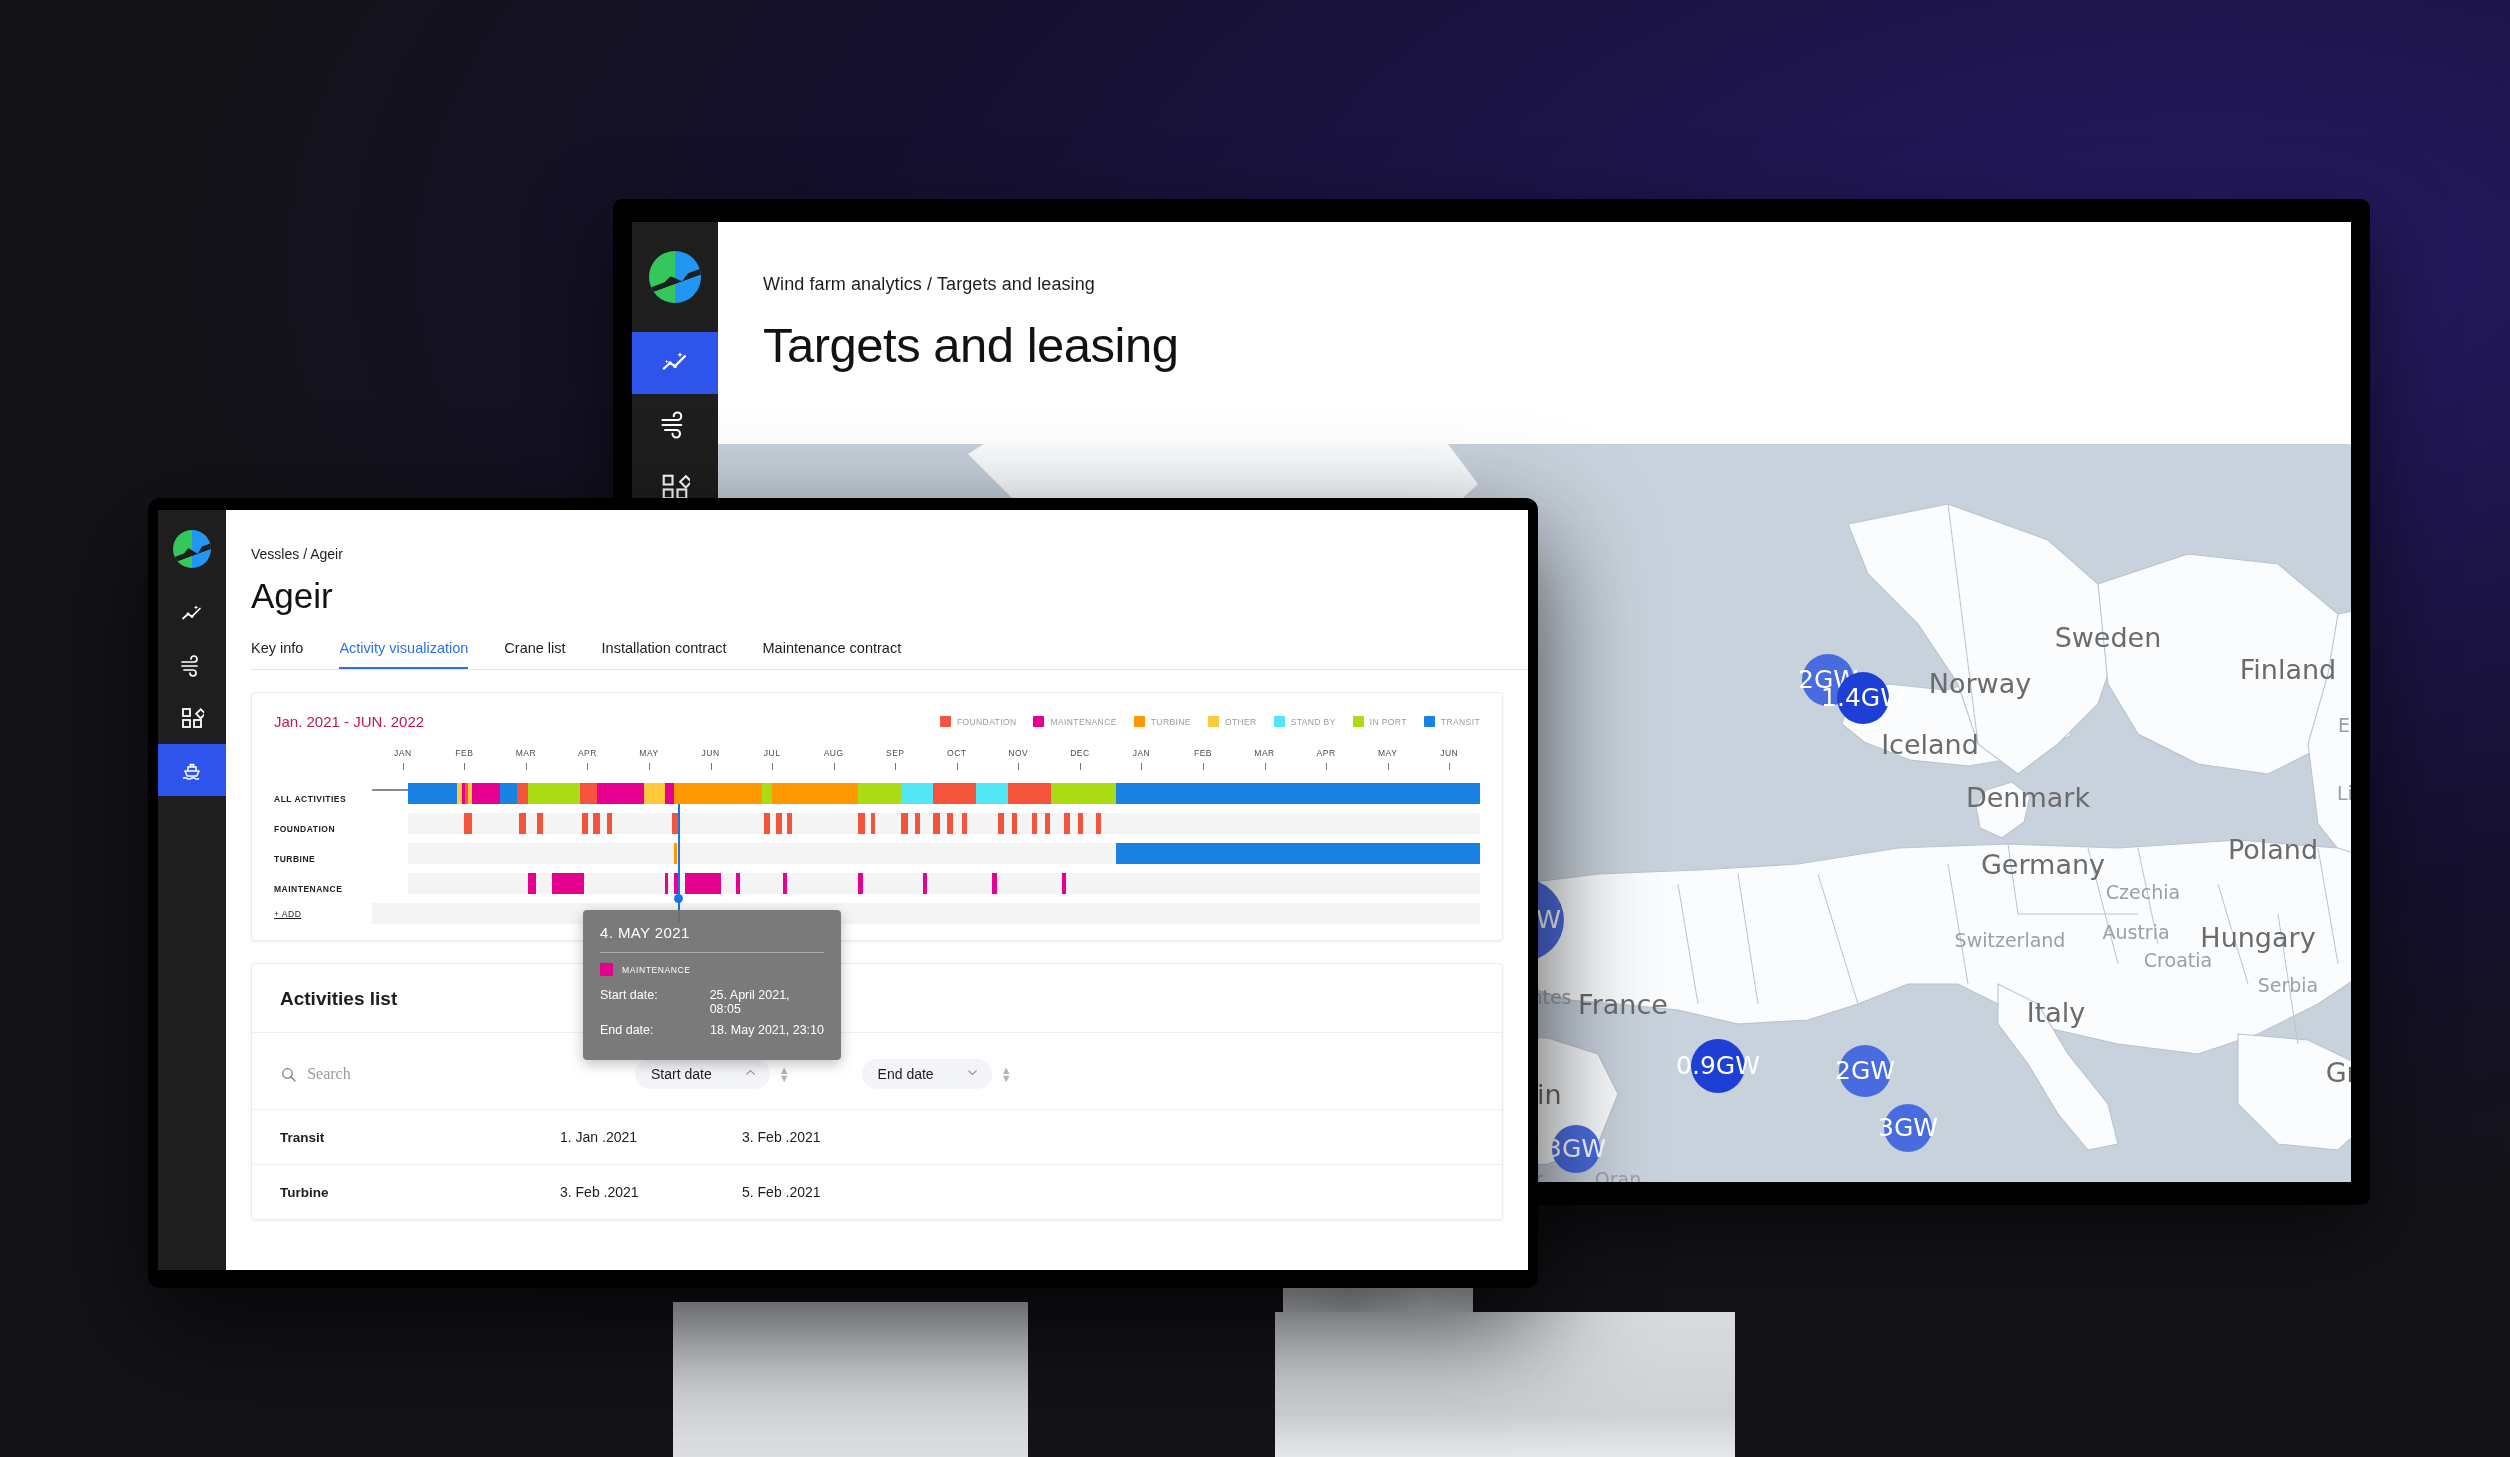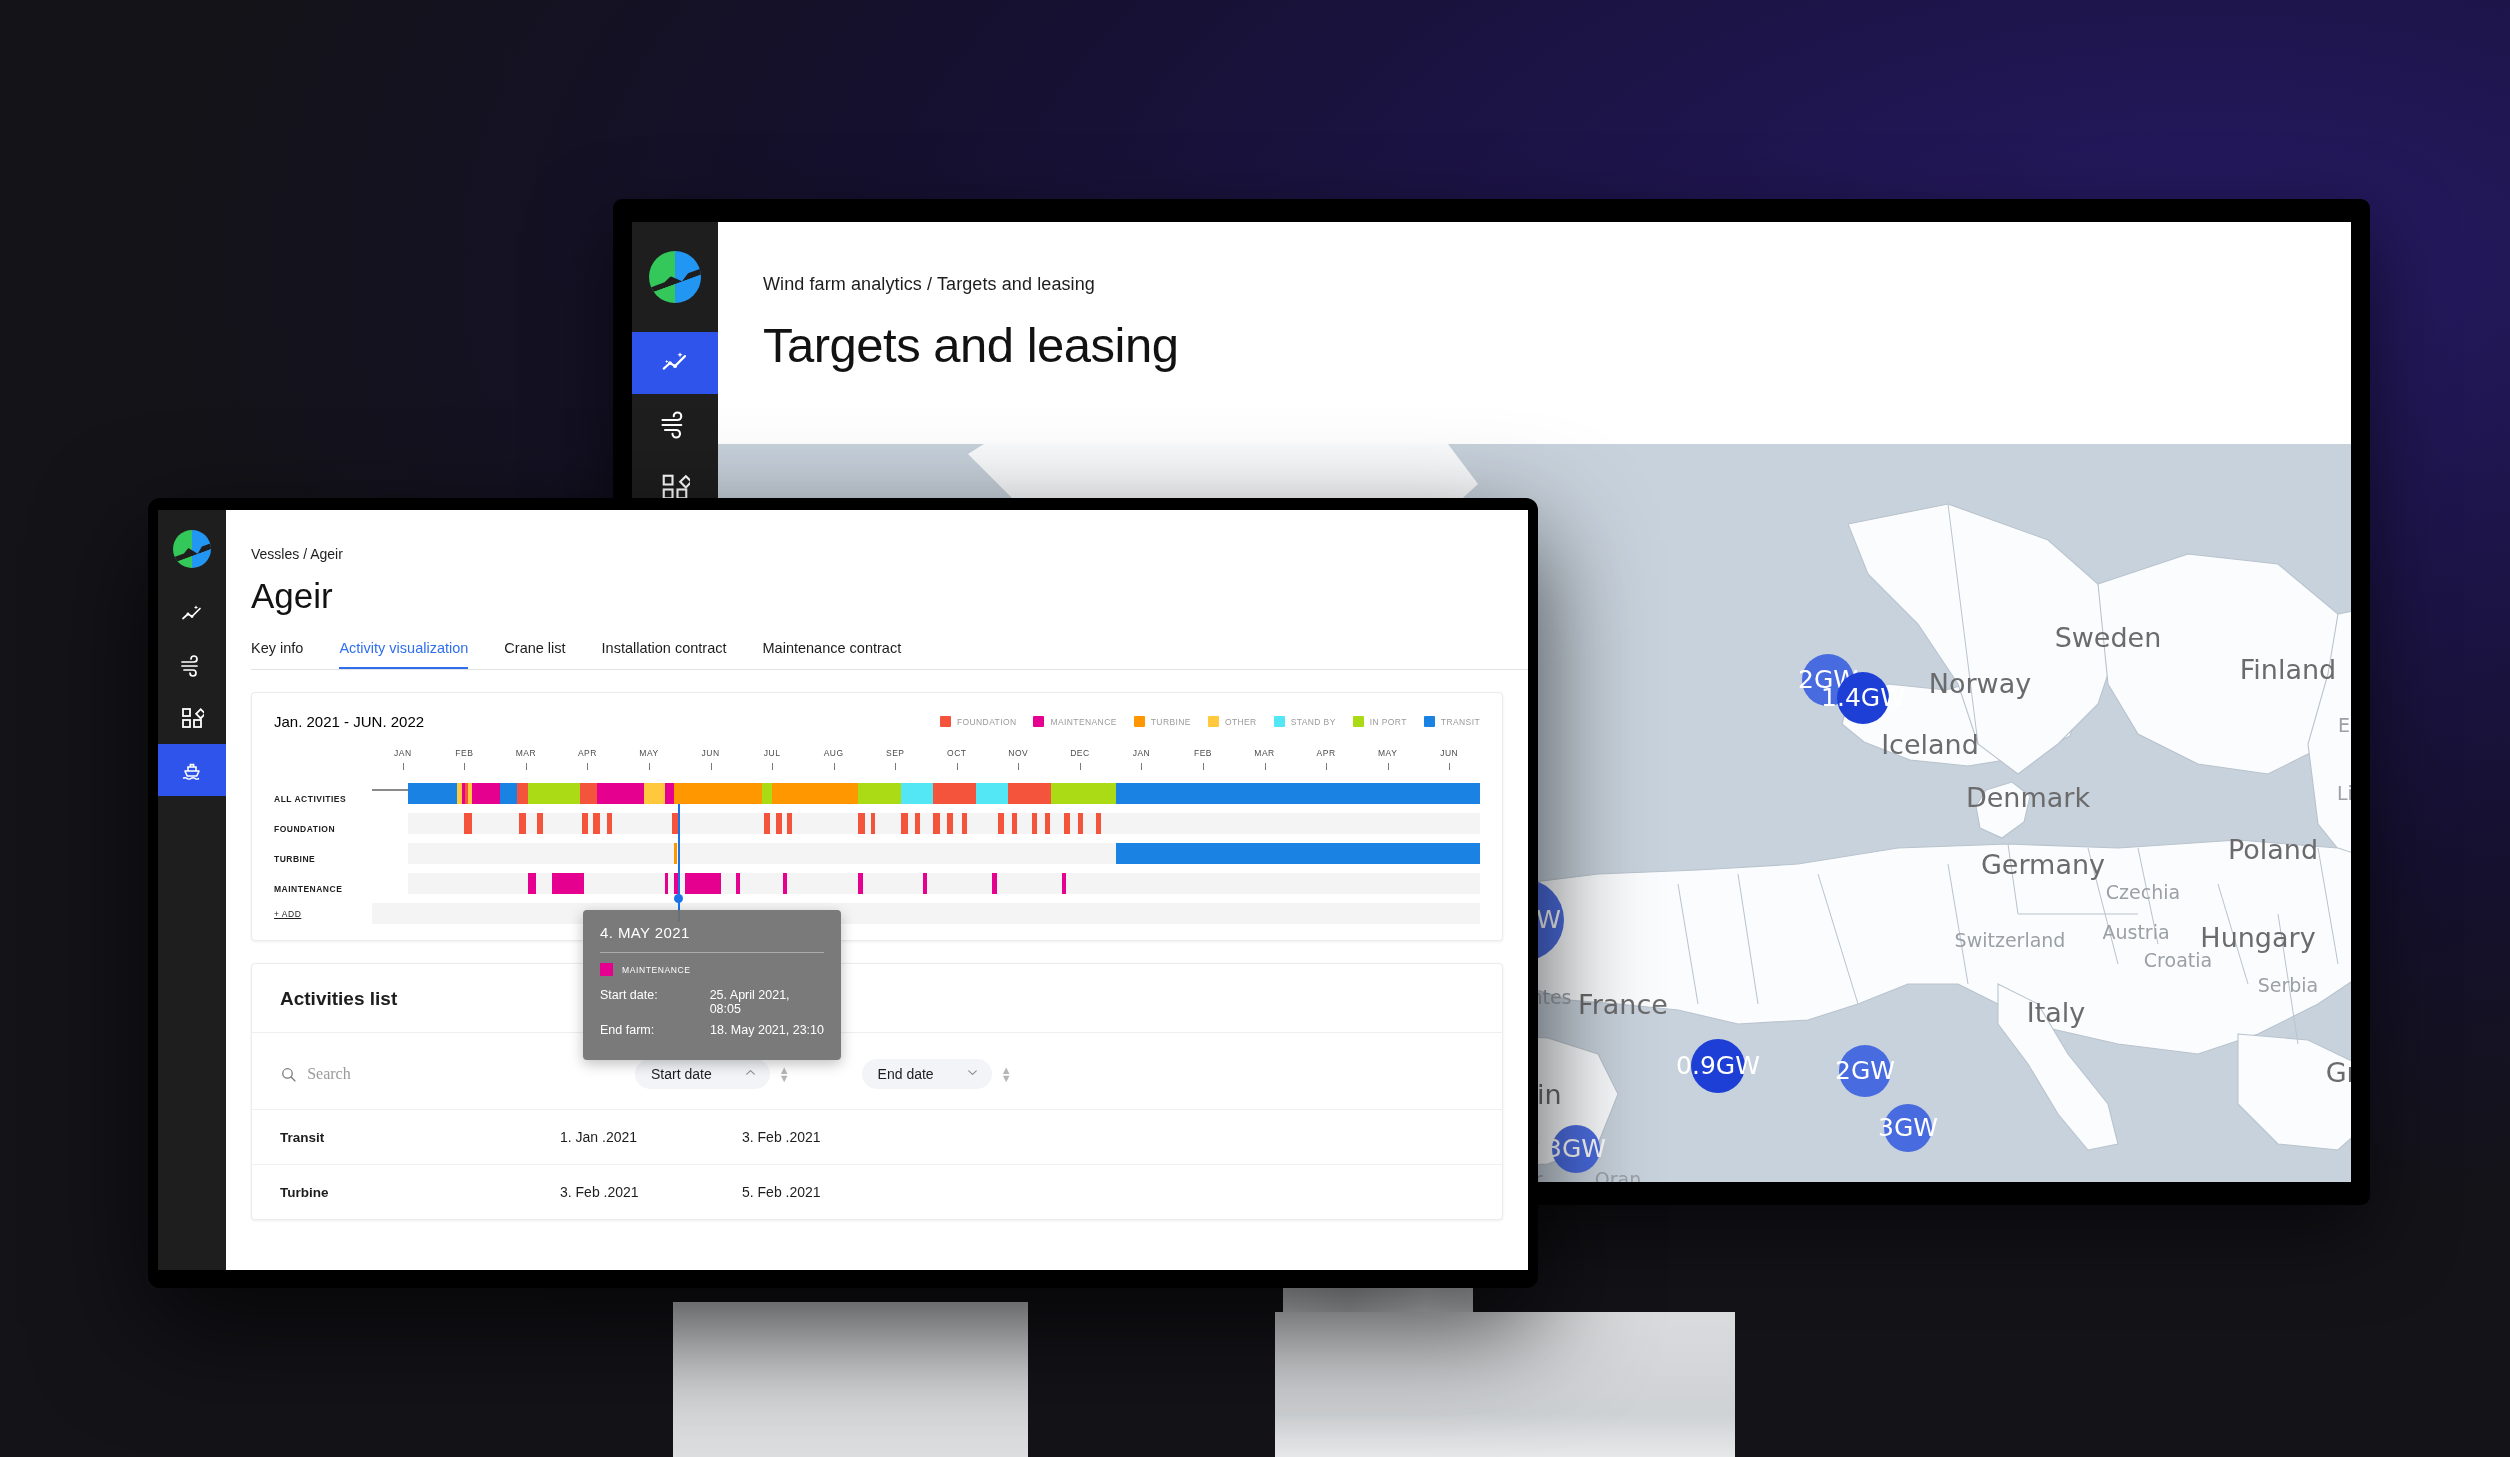--- a/index.html
+++ b/index.html
@@ -93,21 +93,21 @@
   .tab { font-size:14.5px; color:#1d1d1d; padding:8px 0 11px 0; margin-right:36px; cursor:pointer; border-bottom:2.5px solid transparent; white-space:nowrap;}
   .tab.active { color:#2f6fed; border-bottom-color:#2f6fed; font-weight:400;}
 
   .card {
     margin:22px 25px 0 25px; background:#fff;
     border:1px solid #ececec; border-radius:4px;
     box-shadow:0 1px 3px rgba(0,0,0,.07);
     padding:20px 22px 16px 22px; position:relative;
   }
   .card-head { display:flex; align-items:center; justify-content:space-between;}
-  .range { font-size:15px; color:#000000; }
+  .range { font-size:15px; color:#be185d; }
   .legend { display:flex; align-items:center; gap:17px; }
   .lg-item { display:flex; align-items:center; gap:6px; }
   .lg-sw { width:11px; height:11px; border-radius:1px; }
   .lg-tx { font-size:8.5px; color:#9a9a9a; letter-spacing:.4px; }
 
   
   .gantt { margin-top:18px; position:relative; }
   .g-axis { position:relative; height:26px; margin-left:98px; }
   .g-axis .tick { position:absolute; top:0; transform:translateX(-50%); font-size:8.5px; color:#4a4a4a; letter-spacing:.5px;}
   .g-axis .tmark { position:absolute; top:15px; width:1px; height:7px; background:#7a7a7a; }
@@ -631,19 +631,19 @@
       <hr>
       <div class="tt-cat">
         <div class="tt-sw"></div>
         <span>MAINTENANCE</span>
       </div>
       <div class="tt-row">
         <b>Start date:</b>
         <span>25. April 2021, 08:05</span>
       </div>
       <div class="tt-row">
-        <b>End farm:</b>
+        <b>End date:</b>
         <span>18. May 2021, 23:10</span>
       </div>
     </div>
 
   </div>
 </div>
 
 </body></html>

